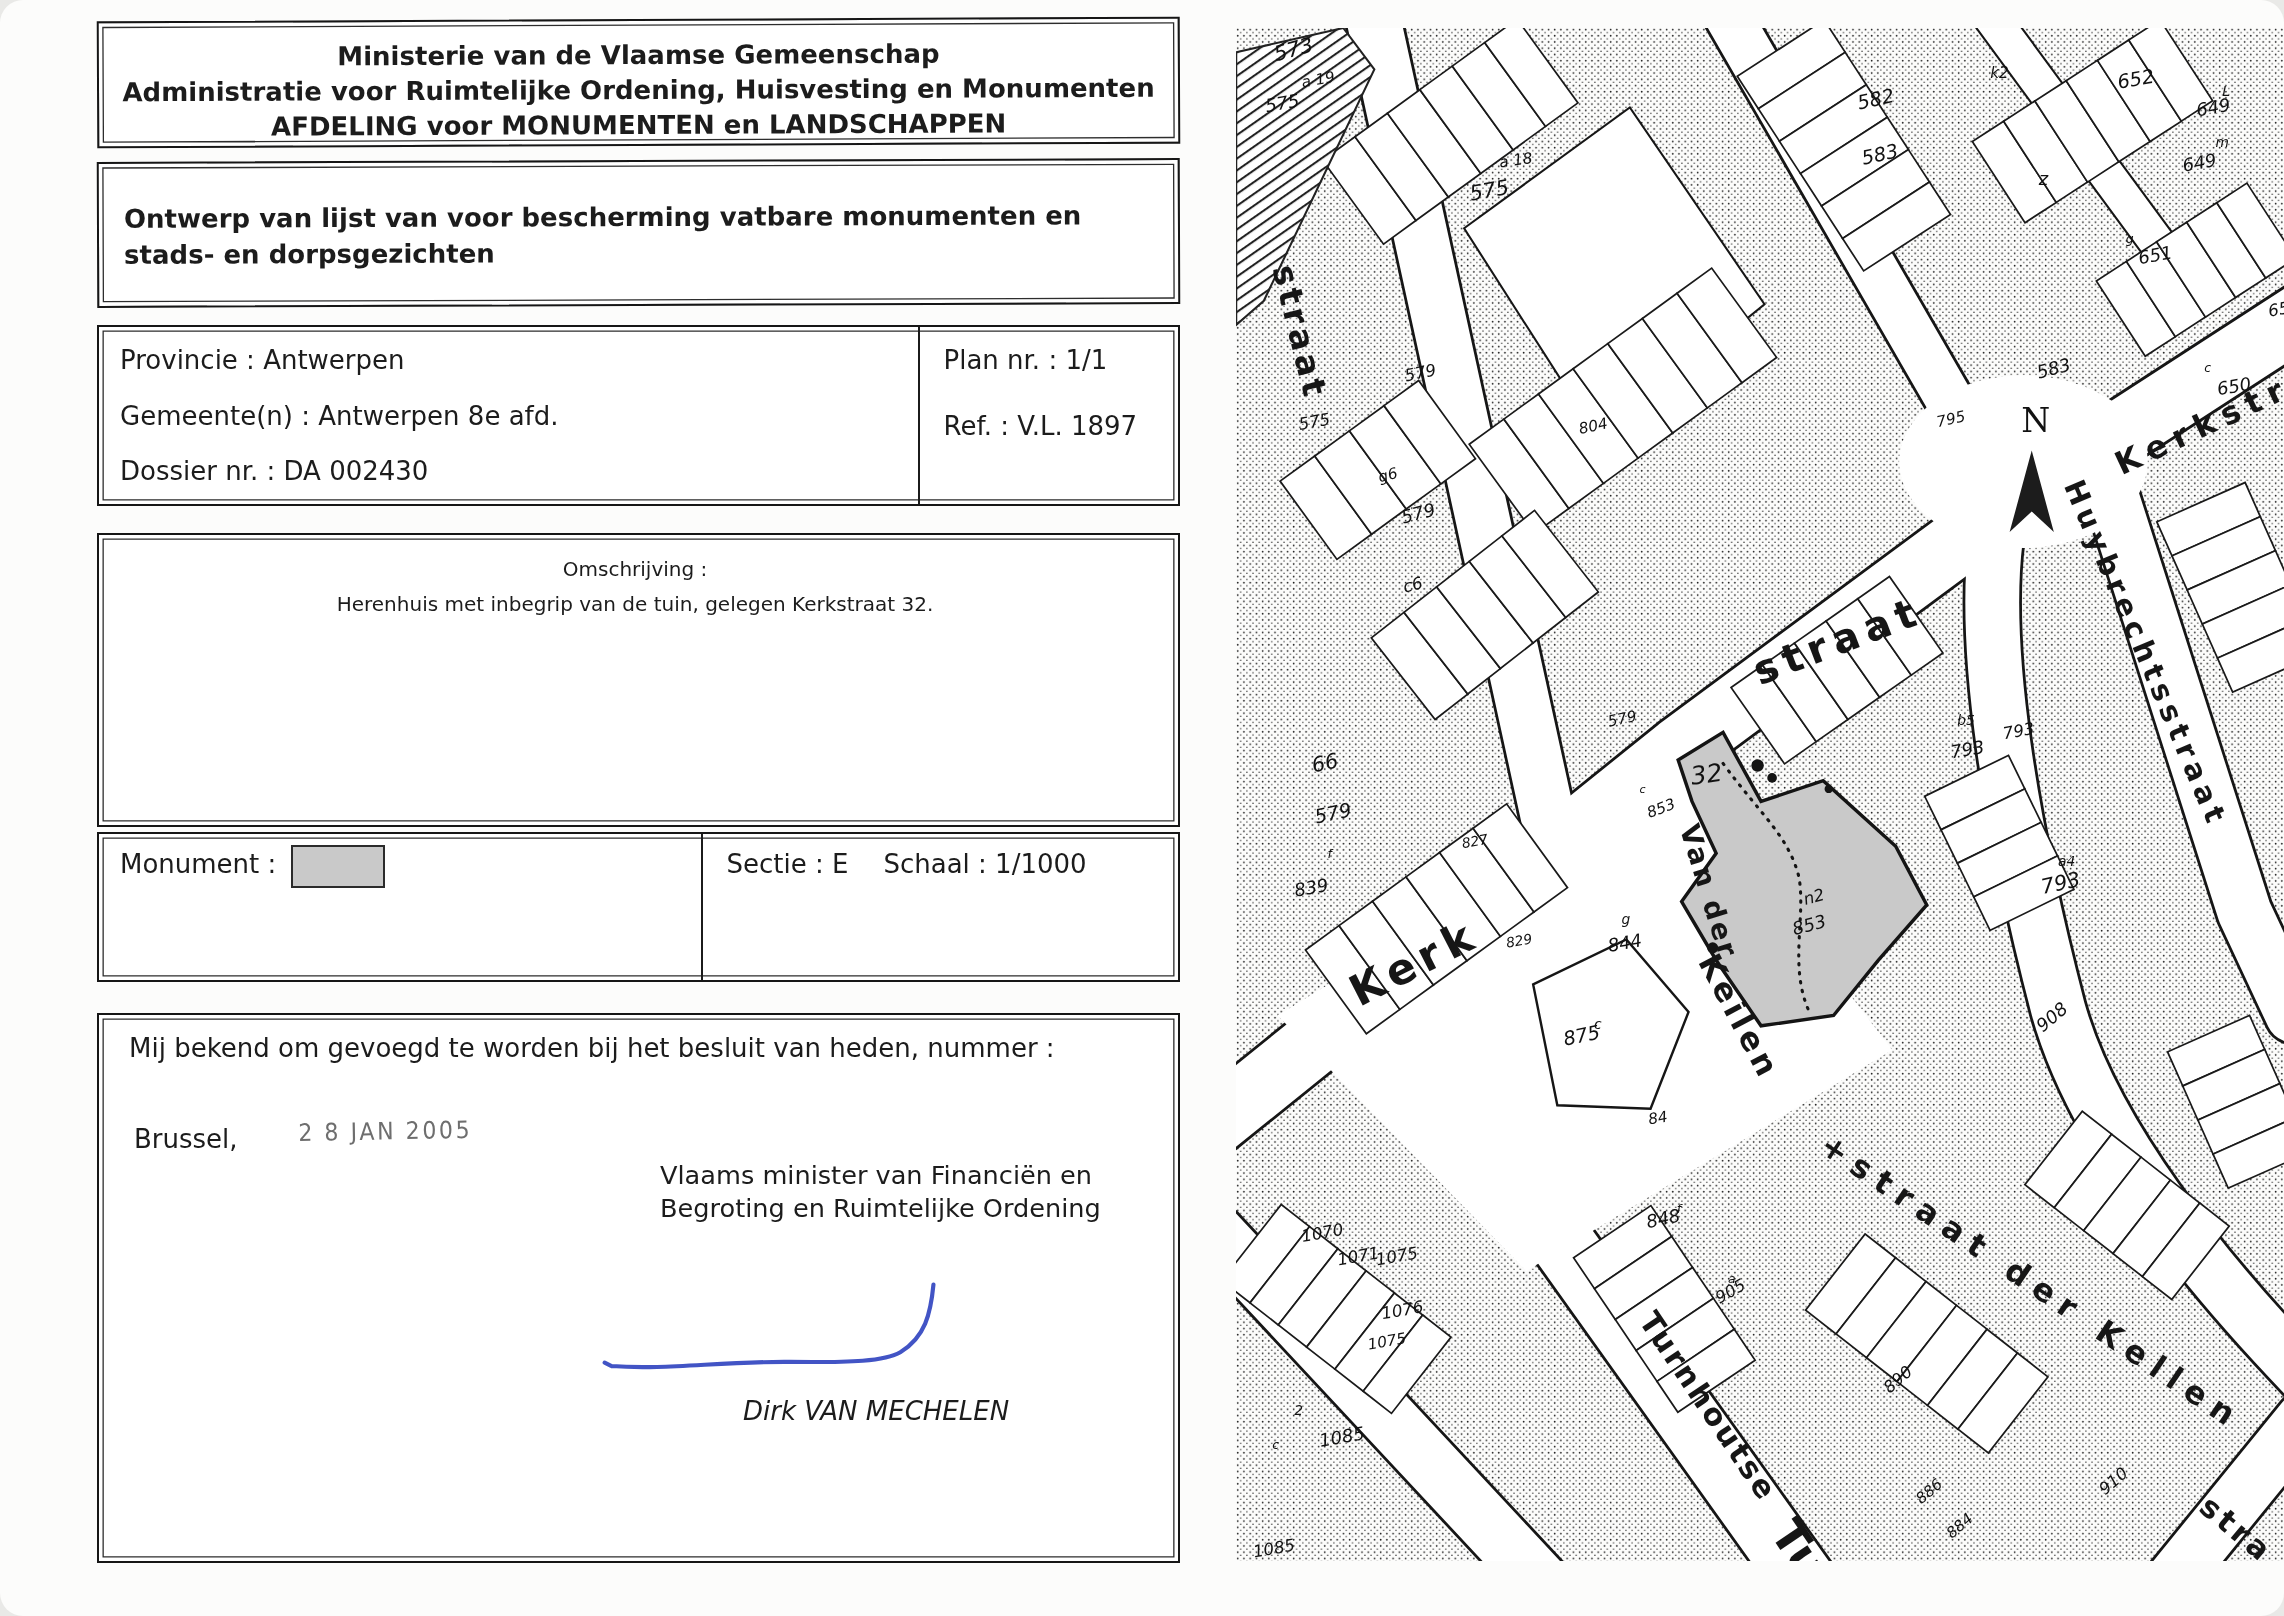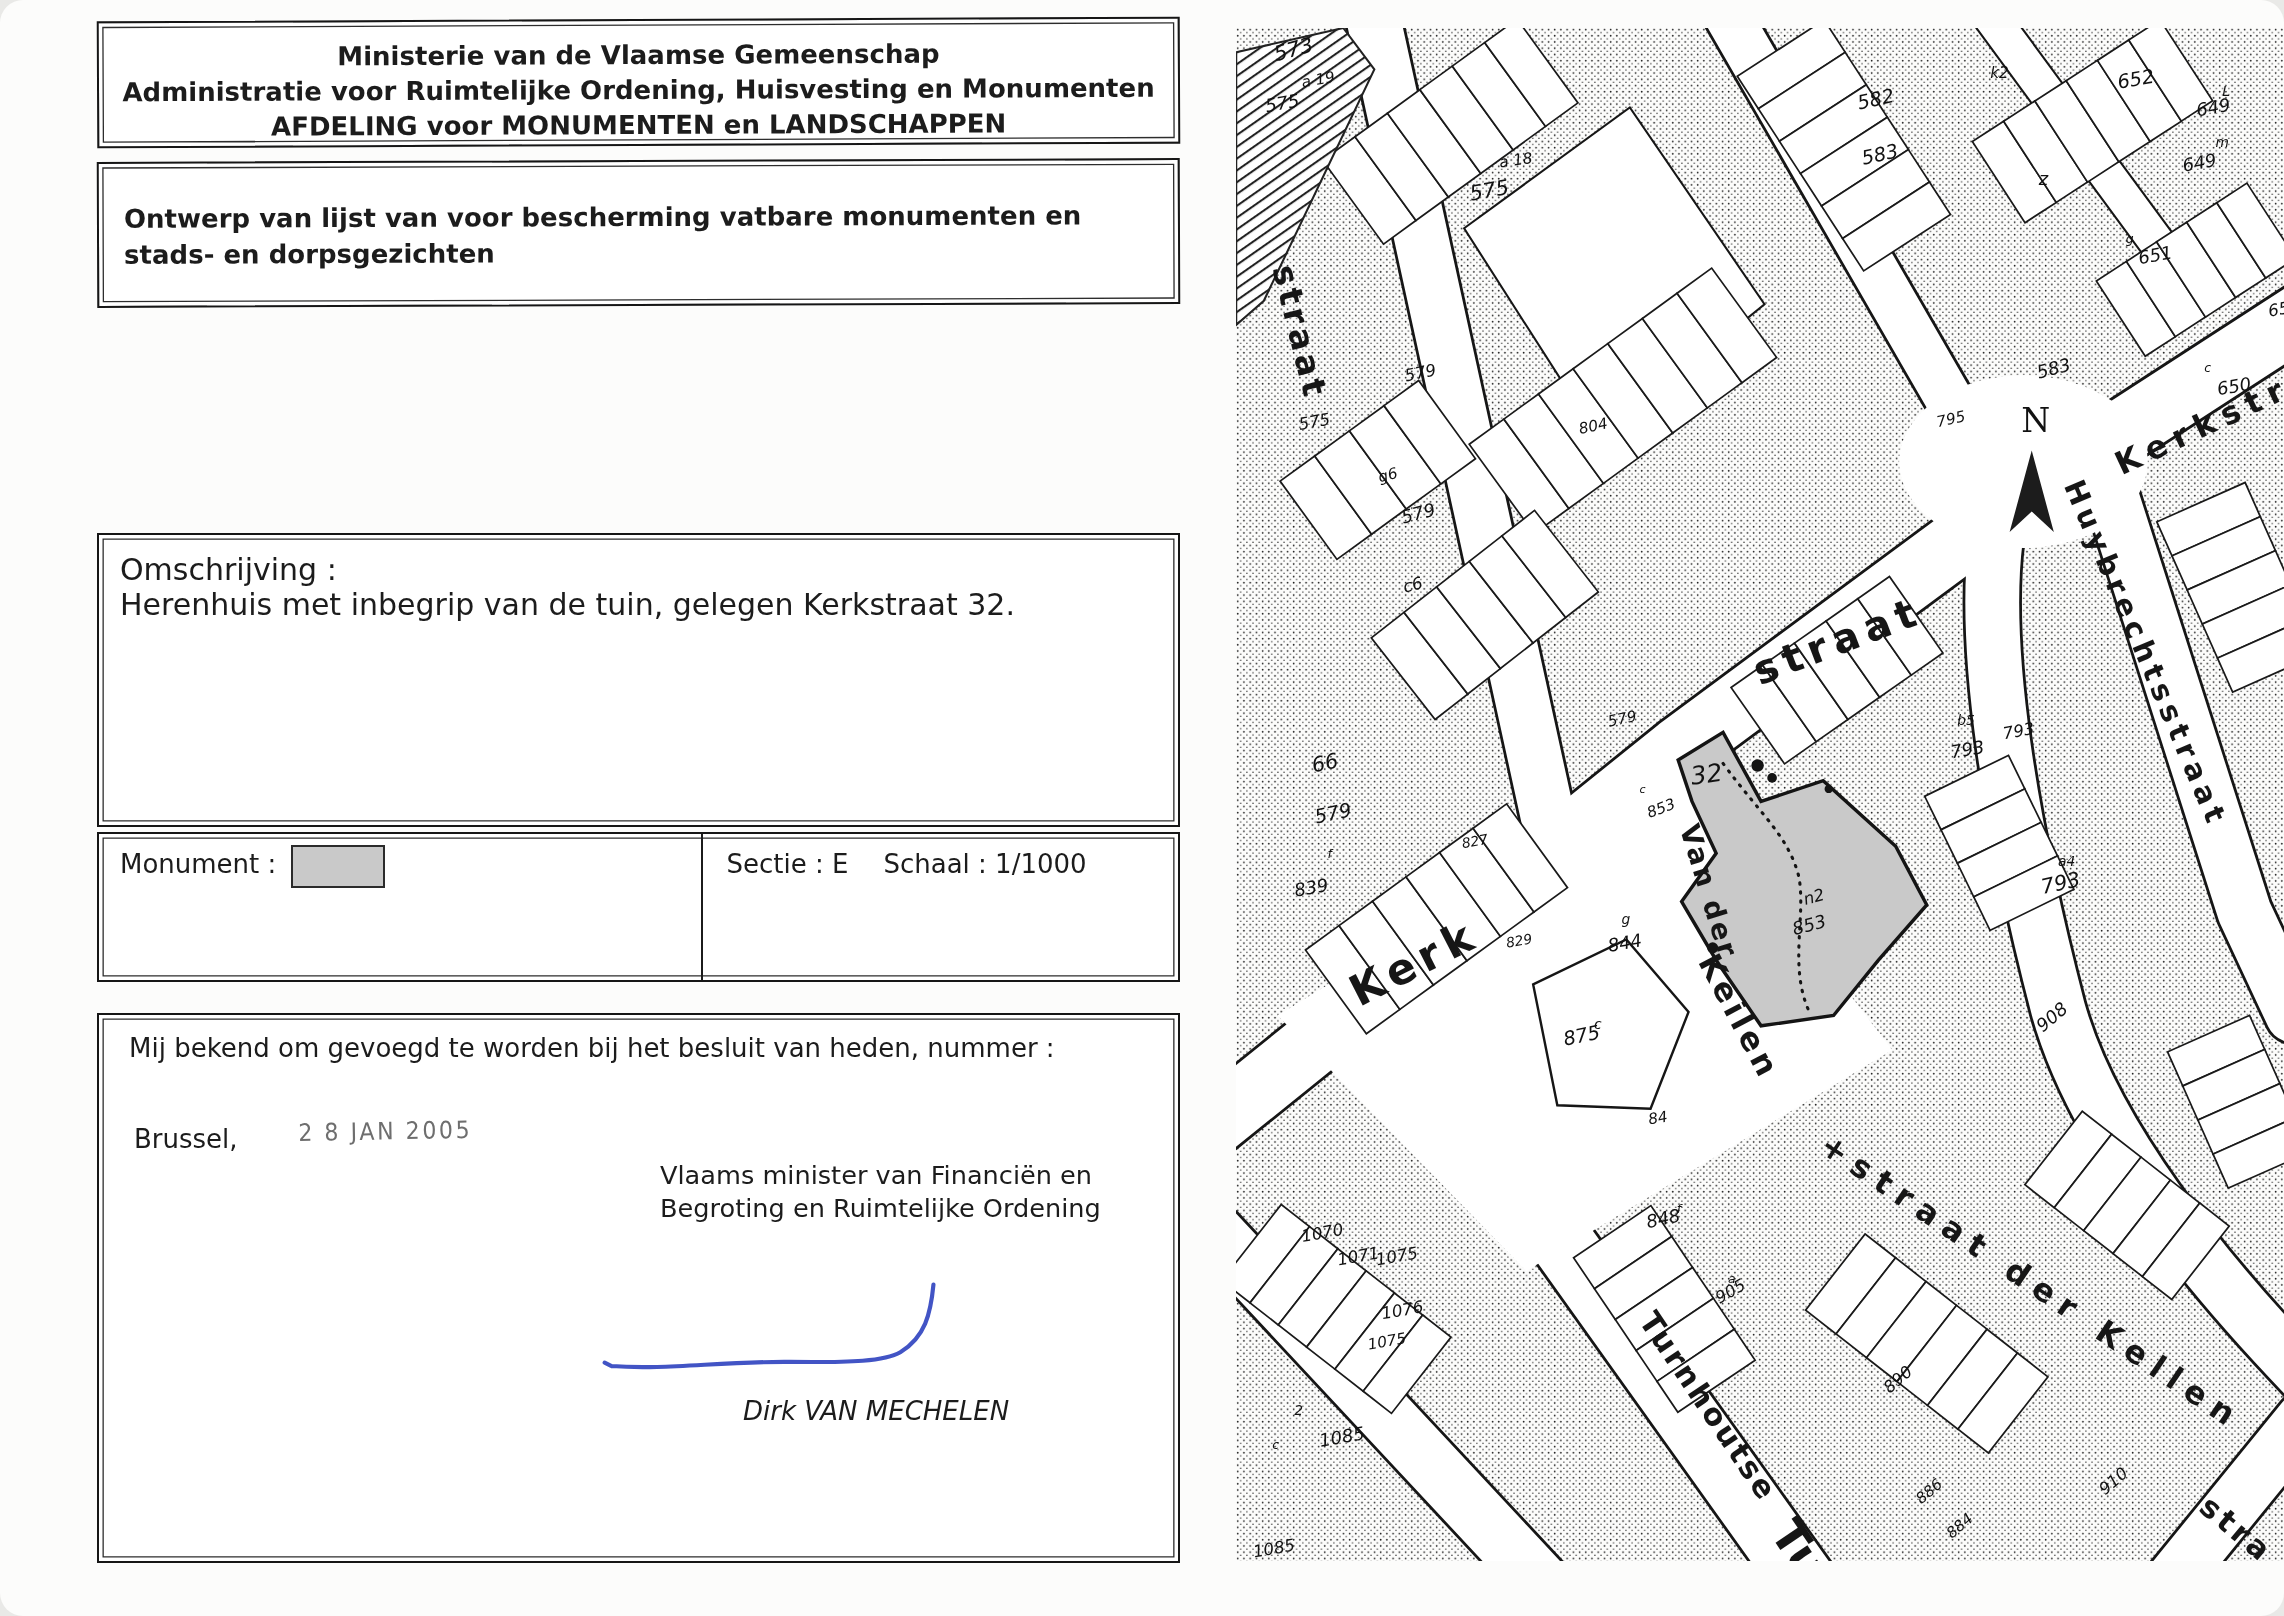--- a/index.html
+++ b/index.html
@@ -10,21 +10,21 @@
         box-shadow:inset 0 0 0 3.5px #ffffff, inset 0 0 0 4.8px #2d2d2d;}
   .b-header{left:97px;top:19.3px;width:1079px;height:123px;transform:rotate(-0.25deg);}
   .b-header .inner{padding-top:16.6px;text-align:center;font-weight:bold;font-size:26px;line-height:35px;}
   .b-title{left:97px;top:160px;width:1079px;height:142px;transform:rotate(-0.2deg);}
   .b-title .inner{padding:37px 41px 0 25px;font-weight:bold;font-size:26px;line-height:36px;}
   .b-info{left:97px;top:325px;width:1079px;height:177px;display:flex;}
   .cell-l{width:791px;border-right:2.1px solid #1b1b1b;display:flex;flex-direction:column;
           justify-content:space-between;padding:18px 7px 18px 21px;font-size:26px;}
   .cell-r{flex:1;display:flex;flex-direction:column;gap:36px;padding:18px 7px 18px 23.5px;font-size:26px;}
   .b-oms{left:97px;top:533px;width:1079px;height:290px;}
-  .b-oms .inner{padding:16.6px 28px 0 21px;font-size:30px;line-height:35px;}
+  .b-oms .inner{padding:16.6px 28px 0 21px;font-size:20px;line-height:35px;text-align:center;}
   .b-mon{left:97px;top:832px;width:1079px;height:146px;display:flex;}
   .mon-l{width:565px;border-right:2.1px solid #1b1b1b;padding:15px 16px 0 21px;font-size:26px;display:flex;align-items:flex-start;}
   .swatch{display:inline-block;width:90px;height:39px;margin-left:15px;margin-top:-4.1px;
           border:2.1px solid #2b2b2b;background:#c9c9c9;
           background-image:linear-gradient(100deg,rgba(255,255,255,.45),rgba(0,0,0,.08) 60%,rgba(255,255,255,.3));}
   .mon-r{flex:1;display:flex;flex-direction:row;gap:35px;padding:15px 0 0 23.5px;font-size:26px;}
   .b-besluit{left:97px;top:1013px;width:1079px;height:546px;}
   .b-besluit .line1{padding:18px 21px 0 30px;font-size:26px;}
   .brussel{position:absolute;left:35px;top:109px;font-size:26px;}
   .stamp{position:absolute;left:199px;top:104px;font-size:24px;color:#6e6e6e;letter-spacing:2.8px;
@@ -48,20 +48,31 @@
       <div>Ministerie van de Vlaamse Gemeenschap</div>
       <div>Administratie voor Ruimtelijke Ordening, Huisvesting en Monumenten</div>
       <div>AFDELING voor MONUMENTEN en LANDSCHAPPEN</div>
     </div>
   </div>
 
   <div class="dbox b-title">
     <div class="inner">Ontwerp van lijst van voor bescherming vatbare monumenten en stads- en dorpsgezichten</div>
   </div>
 
+  <div class="dbox b-info">
+    <div class="cell-l">
+      <div>Provincie : Antwerpen</div>
+      <div>Gemeente(n) : Antwerpen 8e afd.</div>
+      <div>Dossier nr. : DA  002430</div>
+    </div>
+    <div class="cell-r">
+      <div>Plan nr. : 1/1</div>
+      <div>Ref. : V.L.  1897</div>
+    </div>
+  </div>
 
   <div class="dbox b-oms">
     <div class="inner">
       <div>Omschrijving :</div>
       <div>Herenhuis met inbegrip van de tuin, gelegen Kerkstraat 32.</div>
     </div>
   </div>
 
   <div class="dbox b-mon">
     <div class="mon-l">

